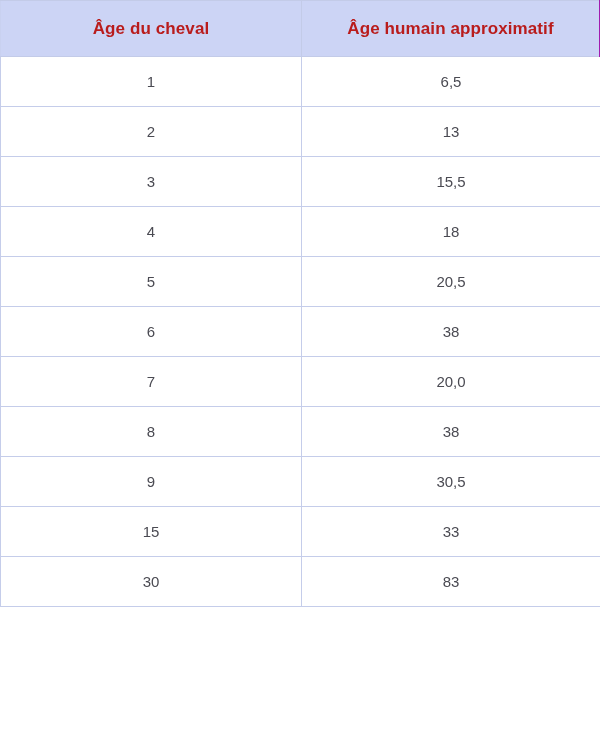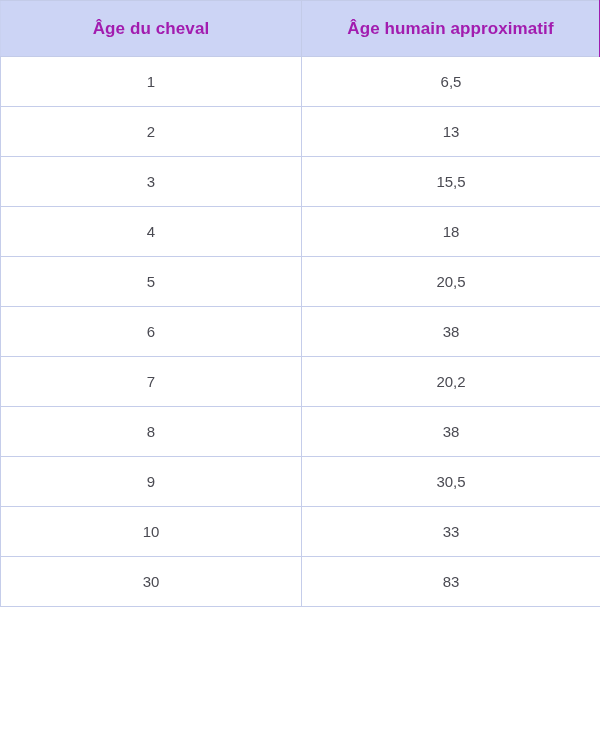--- a/index.html
+++ b/index.html
@@ -23,21 +23,21 @@
   }
 
   .equiv-table col.col-horse { width: 301px; }
   .equiv-table col.col-human { width: 299px; }
 
   
   .equiv-table thead th {
     height: 56px;
     box-sizing: border-box;
     background: #ccd4f5;
-    color: #a21caf;
+    color: #b91c1c;
     font-size: 17px;
     font-weight: bold;
     text-align: center;
     vertical-align: middle;
     padding: 0 8px;
     border: 1px solid #c3cbe8;
     border-top: 1px solid #c3cbe8;
     letter-spacing: 0.1px;
     white-space: nowrap;
   }
@@ -95,32 +95,32 @@
     <tr>
       <td>5</td>
       <td>20,5</td>
     </tr>
     <tr>
       <td>6</td>
       <td>38</td>
     </tr>
     <tr>
       <td>7</td>
-      <td>20,2</td>
+      <td>20,0</td>
     </tr>
     <tr>
       <td>8</td>
       <td>38</td>
     </tr>
     <tr>
       <td>9</td>
       <td>30,5</td>
     </tr>
     <tr>
-      <td>10</td>
+      <td>15</td>
       <td>33</td>
     </tr>
     <tr>
       <td>30</td>
       <td>83</td>
     </tr>
   </tbody>
 </table>
 
 </body></html>

